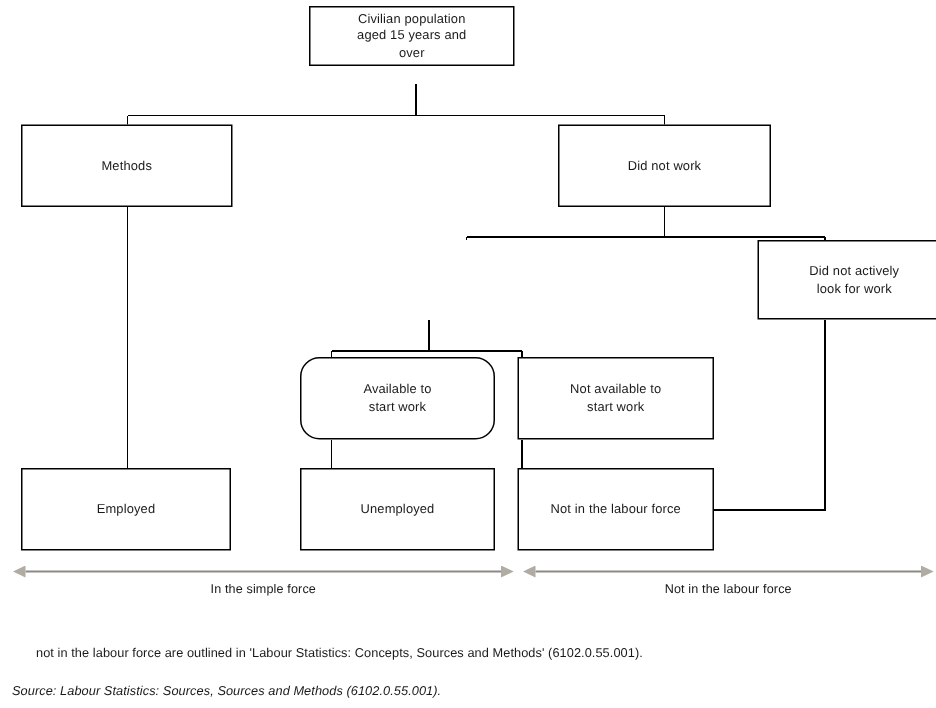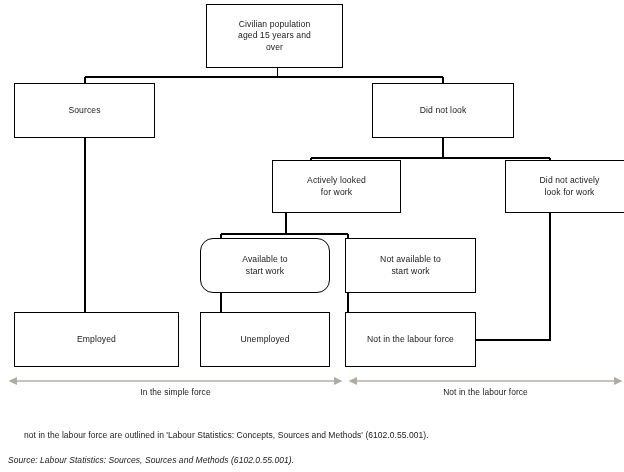--- a/index.html
+++ b/index.html
@@ -104,46 +104,43 @@
         </marker>
         <marker id="arrR" markerWidth="9" markerHeight="8" refX="0.5" refY="4" orient="auto" markerUnits="userSpaceOnUse">
           <path d="M 0.5 0 L 9 4 L 0.5 8 Z" fill="#b0aca3"></path>
         </marker>
       </defs>
       <line x1="17" y1="381" x2="334" y2="381" stroke="#8d8a83" stroke-width="1.2" marker-start="url(#arrL)" marker-end="url(#arrR)"></line>
       <line x1="357" y1="381" x2="614" y2="381" stroke="#8d8a83" stroke-width="1.2" marker-start="url(#arrL)" marker-end="url(#arrR)"></line>
     </g>
   </svg>
 
-  <div class="node" style="left:206px; top:4px; width:137px; height:64px;">
+  <div class="node" style="left:206px; top:4px; width:137px; height:40px;">
     <span>Civilian population<br>aged 15 years and<br>over</span>
   </div>
 
   <div class="node" style="left:14px; top:83px; width:141px; height:55px;">
-    <span>Sources</span>
+    <span>Methods</span>
   </div>
   <div class="node" style="left:372px; top:83px; width:142px; height:55px;">
-    <span>Did not look</span>
+    <span>Did not work</span>
   </div>
 
-  <div class="node" style="left:272px; top:160px; width:129px; height:53px;">
-    <span>Actively looked<br>for work</span>
-  </div>
   <div class="node" style="left:485px; top:160px; width:129px; height:53px;margin-left:20px;">
     <span>Did not actively<br>look for work</span>
   </div>
 
   <div class="node" style="left:200px; top:238px; width:130px; height:55px;border-radius:13px;">
     <span>Available to<br>start work</span>
   </div>
   <div class="node" style="left:345px; top:238px; width:131px; height:55px;">
     <span>Not available to<br>start work</span>
   </div>
 
-  <div class="node" style="left:14px; top:312px; width:165px; height:55px;">
+  <div class="node" style="left:14px; top:312px; width:140px; height:55px;">
     <span>Employed</span>
   </div>
   <div class="node" style="left:200px; top:312px; width:130px; height:55px;">
     <span>Unemployed</span>
   </div>
   <div class="node" style="left:345px; top:312px; width:131px; height:55px;">
     <span>Not in the labour force</span>
   </div>
 
   <div class="axis-label" style="left:17px; top:387px; width:317px;">In the simple force</div>

